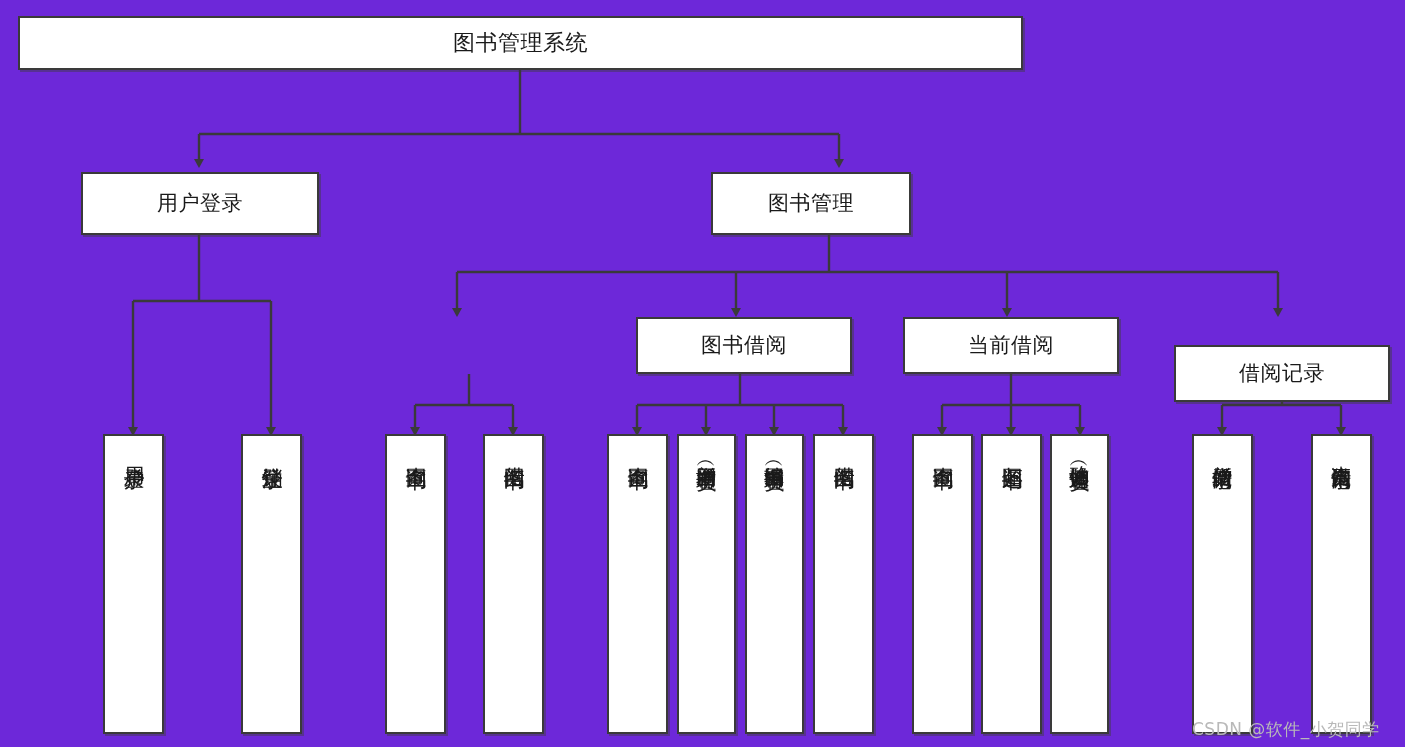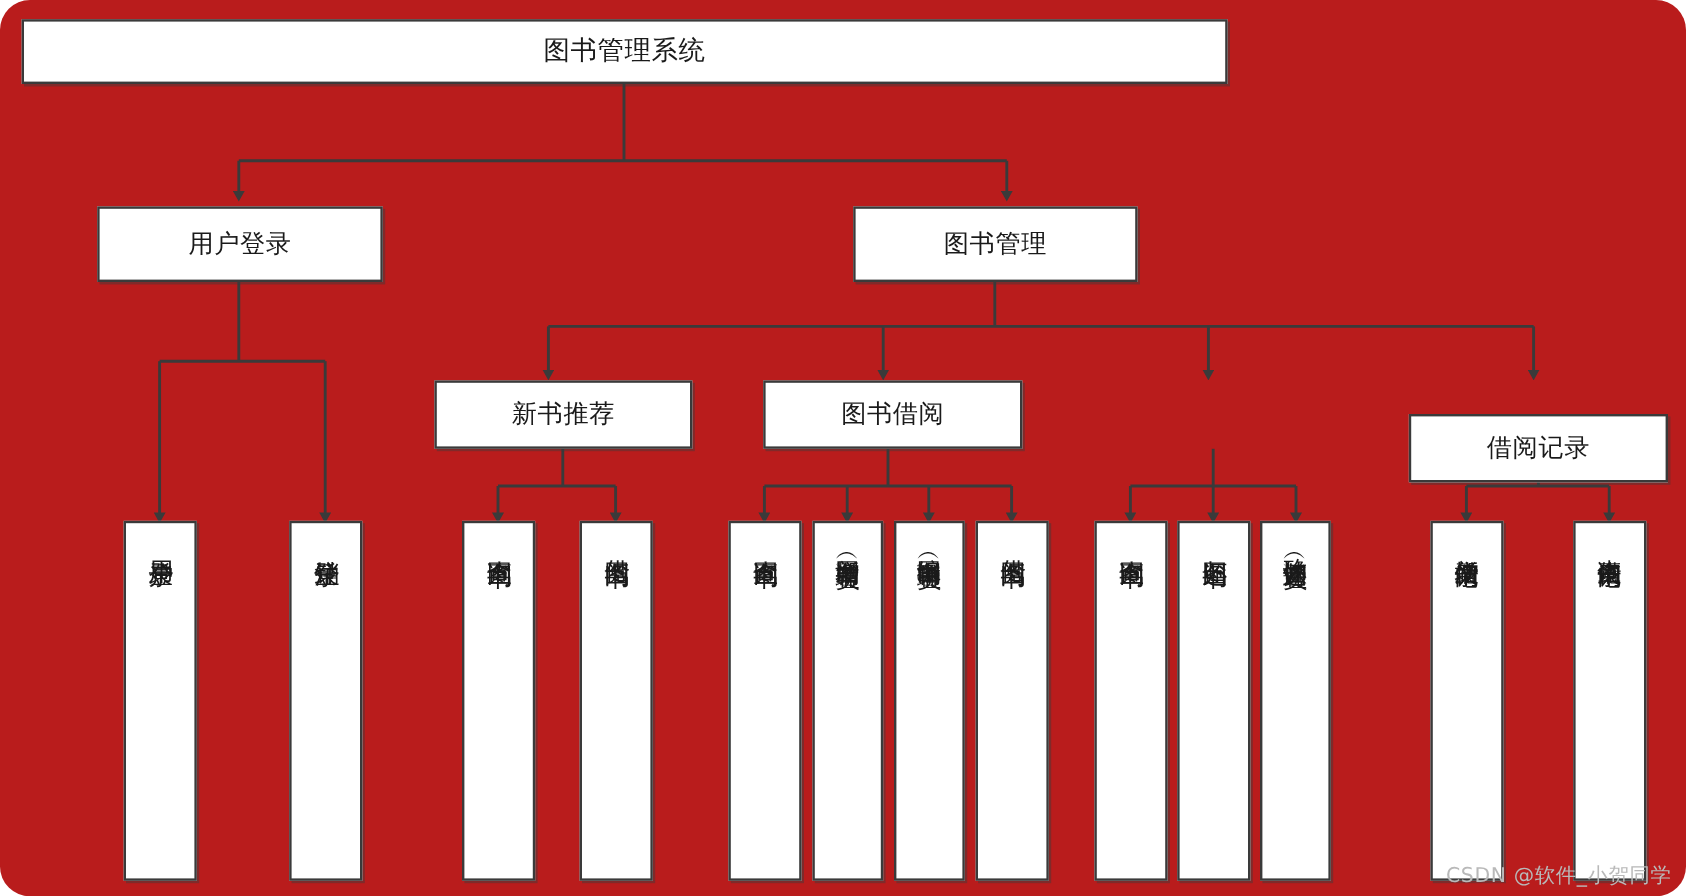--- a/index.html
+++ b/index.html
@@ -7,23 +7,22 @@
     padding: 0;
     background: #ffffff;
   }
   body {
     font-family: "DejaVu Sans", "Liberation Sans", sans-serif;
   }
   #canvas {
     position: relative;
     width: 1405px;
     height: 747px;
-    background: #b91c1c;
+    background: #6d28d9;
     overflow: hidden;
-    border-radius: 25px;
   }
   #wires {
     position: absolute;
     left: 0;
     top: 0;
     width: 1405px;
     height: 747px;
     pointer-events: none;
   }
   .node {
@@ -124,32 +123,32 @@
   </svg>
 
   <div class="node root shadowed" style="left:18px; top:16px; width:1005px; height:54px;">
     <span class="lbl">图书管理系统</span>
   </div>
 
   <div class="node shadowed" style="left:81px; top:172px; width:238px; height:63px;">
     <span class="lbl">用户登录</span>
   </div>
 
-  <div class="node shadowed" style="left:711px; top:172px; width:237px; height:63px;align-items:center;">
+  <div class="node shadowed" style="left:711px; top:172px; width:200px; height:63px;align-items:center;">
     <span class="lbl">图书管理</span>
   </div>
 
-  <div class="node shadowed" style="left:362px; top:317px; width:215px; height:57px;">
-    <span class="lbl">新书推荐</span>
-  </div>
 
   <div class="node shadowed" style="left:636px; top:317px; width:216px; height:57px;">
     <span class="lbl">图书借阅</span>
   </div>
 
+  <div class="node shadowed" style="left:903px; top:317px; width:216px; height:57px;">
+    <span class="lbl">当前借阅</span>
+  </div>
 
   <div class="node shadowed" style="left:1174px; top:317px; width:216px; height:57px;margin-top:28px;">
     <span class="lbl">借阅记录</span>
   </div>
 
   <div class="node leaf shadowed" style="left:103px; top:434px; width:61px; height:300px;">
     <span class="lbl">用户登录</span>
   </div>
 
   <div class="node leaf shadowed" style="left:241px; top:434px; width:61px; height:300px;">
@@ -193,15 +192,15 @@
   </div>
 
   <div class="node leaf tall shadowed" style="left:1192px; top:434px; width:61px; height:300px;">
     <span class="lbl">新增借阅记录</span>
   </div>
 
   <div class="node leaf tall shadowed" style="left:1311px; top:434px; width:61px; height:300px;">
     <span class="lbl">查询借阅记录</span>
   </div>
 
-  <div class="watermark" style="left:1192px; top:718px;padding-left:13px;">CSDN @软件_小贺同学</div>
+  <div class="watermark" style="left:1192px; top:718px;">CSDN @软件_小贺同学</div>
 
 </div>
 
 </body></html>

